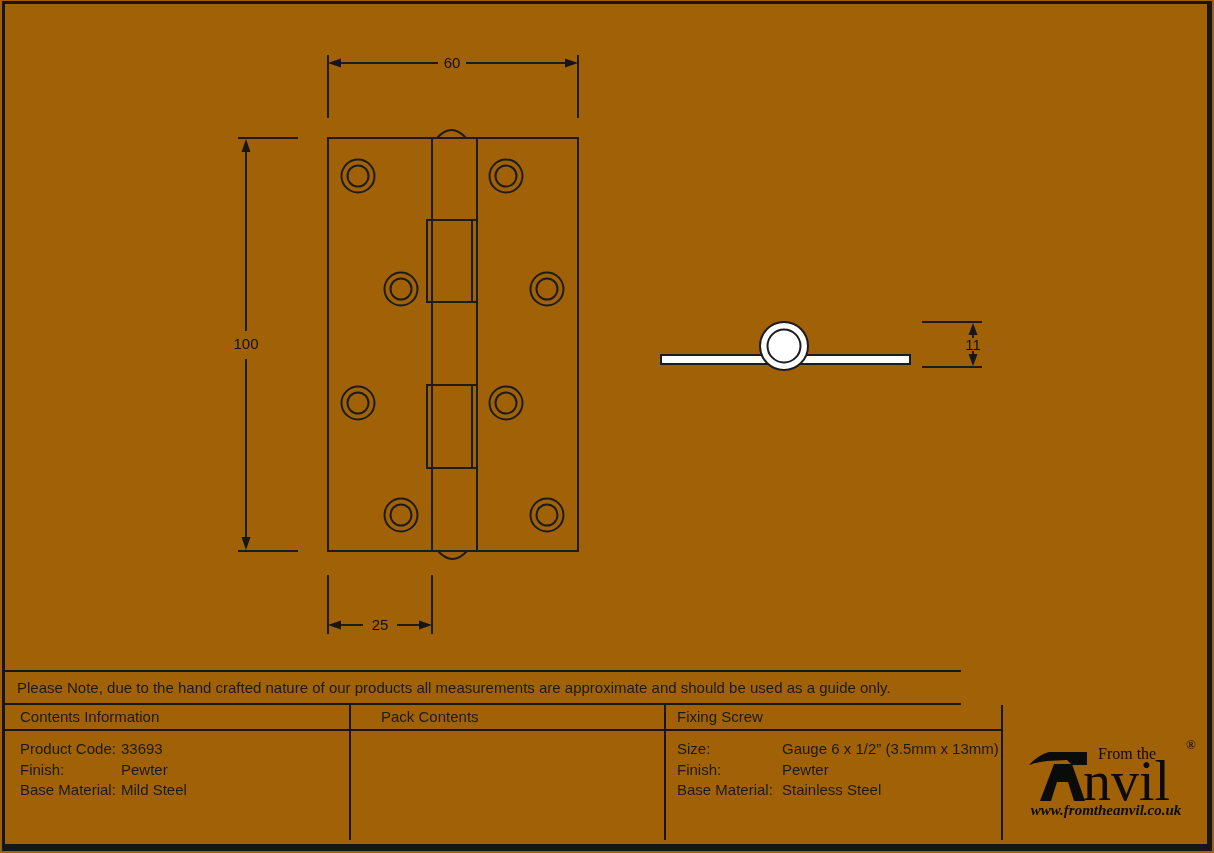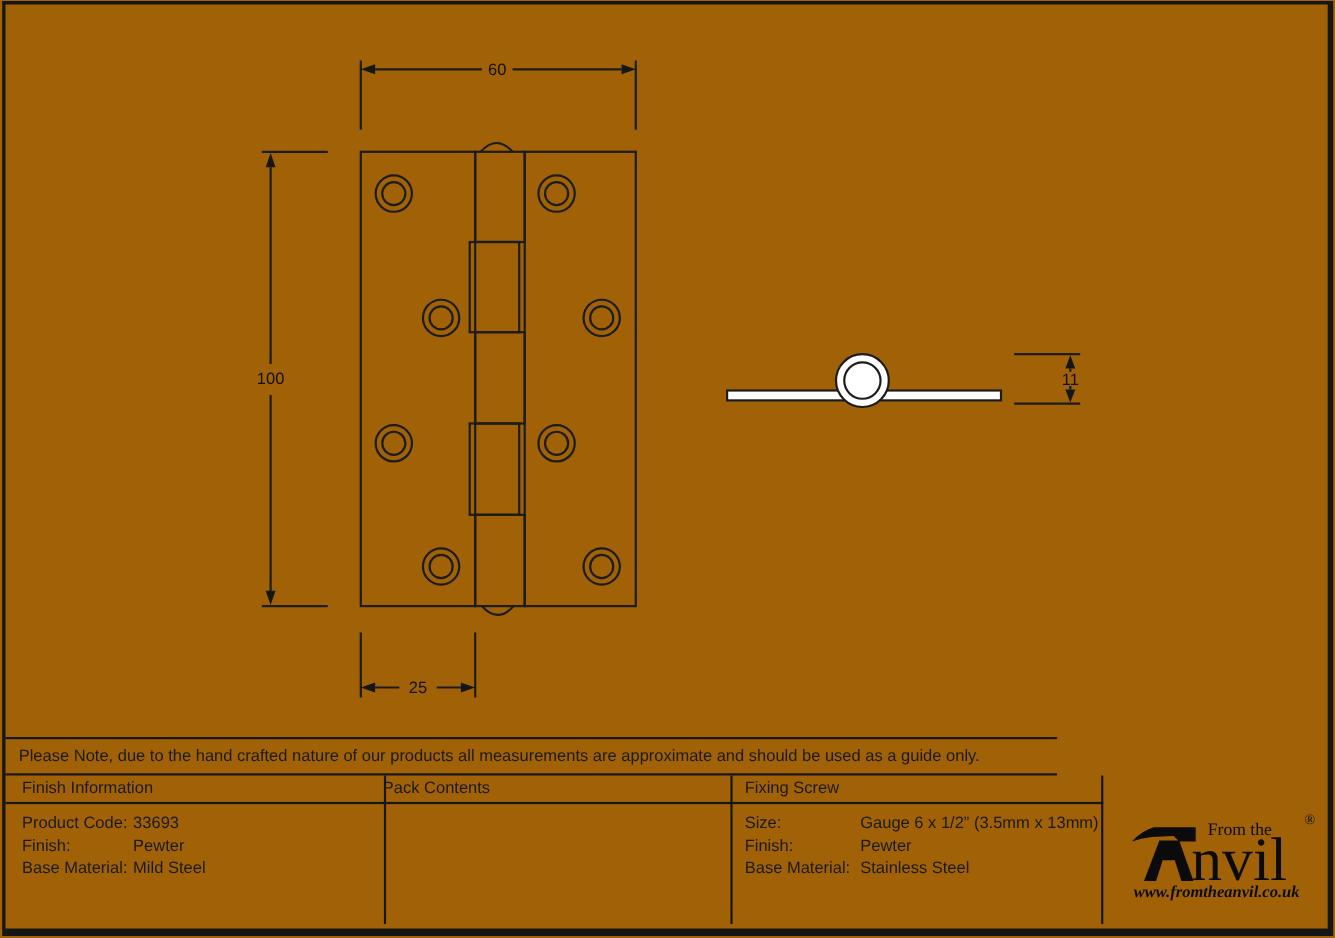--- a/index.html
+++ b/index.html
@@ -115,22 +115,22 @@
 
   <div class="note">
     <span>Please Note, due to the hand crafted nature of our products all measurements are approximate and should be used as a guide only.</span>
   </div>
 
   <div class="vline" style="left:349px;"></div>
   <div class="vline" style="left:664px;"></div>
   <div class="vline" style="left:1001px;"></div>
   <div class="hline"></div>
 
-  <div class="th" style="left:20px;">Finish Information</div>
-  <div class="th" style="left:348px;text-align:right;">Pack Contents</div>
+  <div class="th" style="left:20px;">Contents Information</div>
+  <div class="th" style="left:381px;text-align:right;">Pack Contents</div>
   <div class="th" style="left:677px;">Fixing Screw</div>
 
   <div class="col col1" style="left:20px;">
     <div class="kv">
       <span class="k">Product Code:</span>
       <span class="v">33693</span>
     </div>
     <div class="kv">
       <span class="k">Finish:</span>
       <span class="v">Pewter</span>

